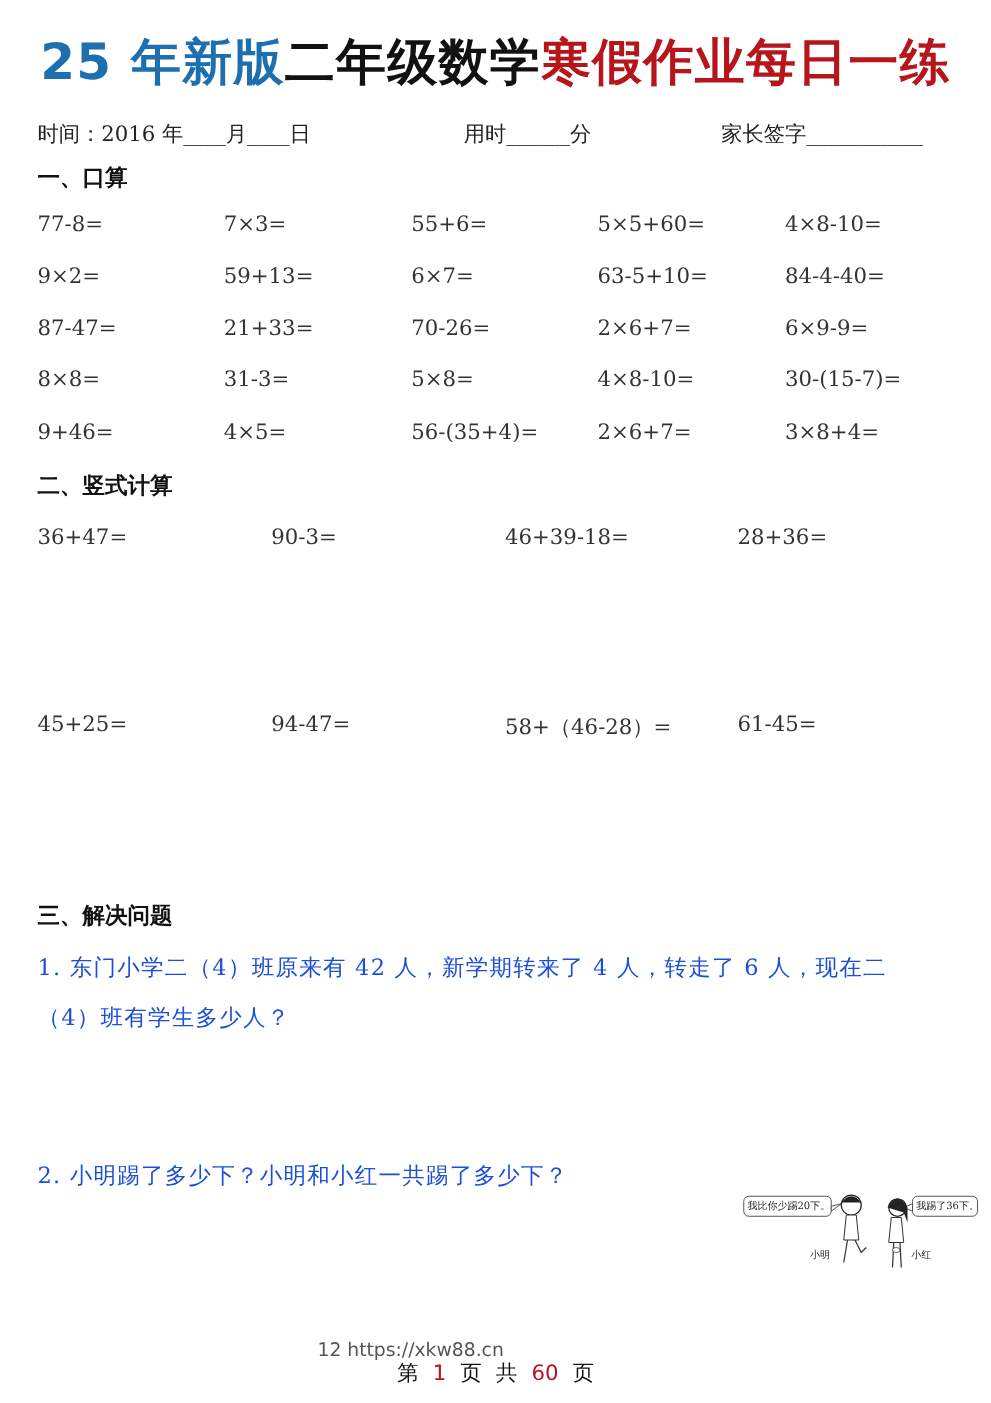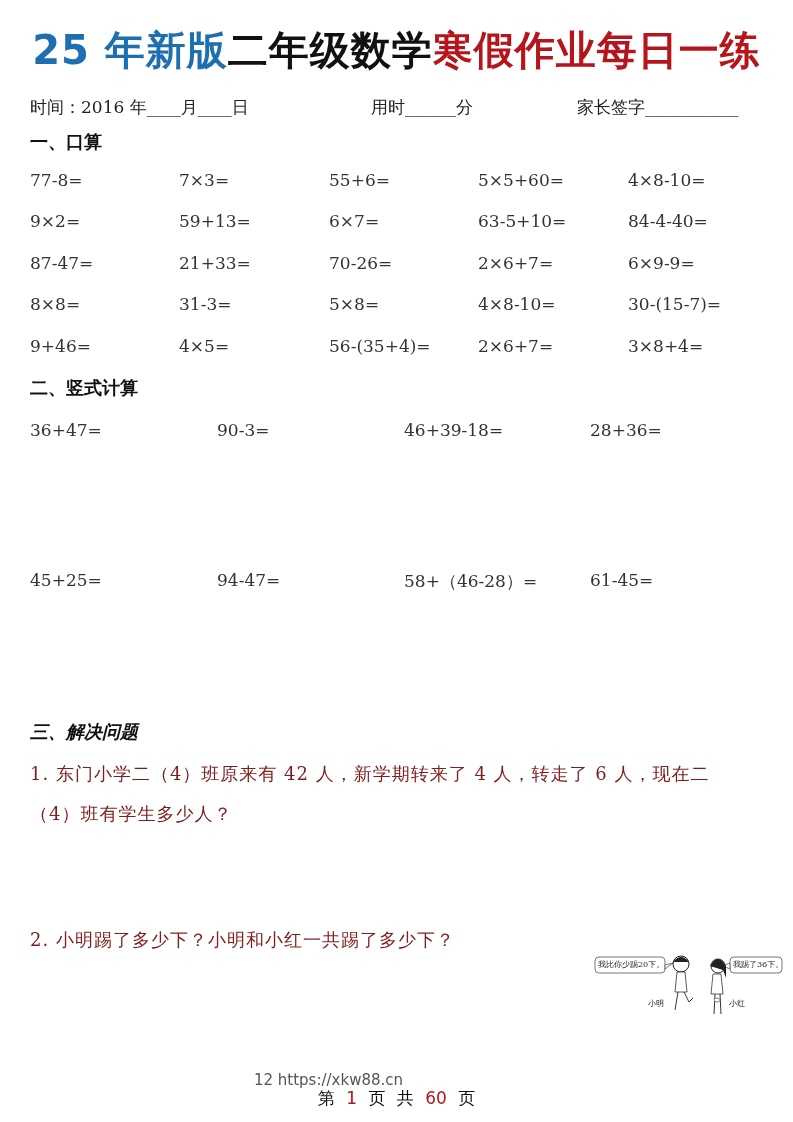--- a/index.html
+++ b/index.html
@@ -8,21 +8,21 @@
   .title { position:absolute; left:0; top:22px; width:793px; text-align:center;
            font-size:40px; font-weight:bold; letter-spacing:1px; white-space:nowrap;
            font-family:"DejaVu Sans", sans-serif; line-height:56px; }
   .t-blue { color:#1e6fb0; }
   .t-black { color:#111111; }
   .t-red { color:#b5151b; }
   .info { position:absolute; top:96px; font-size:17px; color:#222; white-space:nowrap; }
   .section { position:absolute; left:30px; font-size:18px; font-weight:bold;
              color:#111; white-space:nowrap; font-family:"DejaVu Sans", sans-serif; }
   .item { position:absolute; font-size:17px; color:#333; white-space:nowrap; }
-  .problem { position:absolute; left:30px; font-size:18px; color:#7f1d1d; white-space:nowrap; letter-spacing:1px; }
+  .problem { position:absolute; left:30px; font-size:18px; color:#1d4ed8; white-space:nowrap; letter-spacing:1px; }
   .illus { position:absolute; left:593px; top:950px; width:190px; height:75px; }
   .footer-url { position:absolute; top:1071px; left:0; width:657px; text-align:center;
                 font-size:15px; color:#555; font-family:"DejaVu Sans", sans-serif; }
   .footer-page { position:absolute; top:1087px; left:0; width:793px; text-align:center;
                  font-size:17px; color:#111; font-family:"DejaVu Sans", sans-serif; word-spacing:6px; }
   .red { color:#b5151b; }
 </style>
 </head>
 <body>
 
@@ -75,21 +75,21 @@
   <div class="item" style="left:217px;top:420px;">90-3=</div>
   <div class="item" style="left:404px;top:420px;">46+39-18=</div>
   <div class="item" style="left:590px;top:420px;">28+36=</div>
 
   <div class="item" style="left:30px;top:570px;">45+25=</div>
   <div class="item" style="left:217px;top:570px;">94-47=</div>
   <div class="item" style="left:404px;top:570px;">58+（46-28）=</div>
   <div class="item" style="left:590px;top:570px;">61-45=</div>
 </div>
 
-<div class="section" style="top:720px;font-style:italic;">三、解决问题</div>
+<div class="section" style="top:720px;">三、解决问题</div>
 <div class="problem" style="top:762px;">1. 东门小学二（4）班原来有 42 人，新学期转来了 4 人，转走了 6 人，现在二</div>
 <div class="problem" style="top:802px;">（4）班有学生多少人？</div>
 <div class="problem" style="top:928px;">2. 小明踢了多少下？小明和小红一共踢了多少下？</div>
 
 <div class="illus">
   <svg width="190" height="75" viewBox="0 0 190 75">
     <rect x="2" y="7" width="70" height="16" rx="4" fill="#fff" stroke="#555" stroke-width="0.8"></rect>
     <path d="M72 15 L80 13 L72 19 Z" fill="#fff" stroke="#555" stroke-width="0.8"></path>
     <rect x="137" y="7" width="52" height="16" rx="4" fill="#fff" stroke="#555" stroke-width="0.8"></rect>
     <path d="M137 13 L130 16 L137 19 Z" fill="#fff" stroke="#555" stroke-width="0.8"></path>

